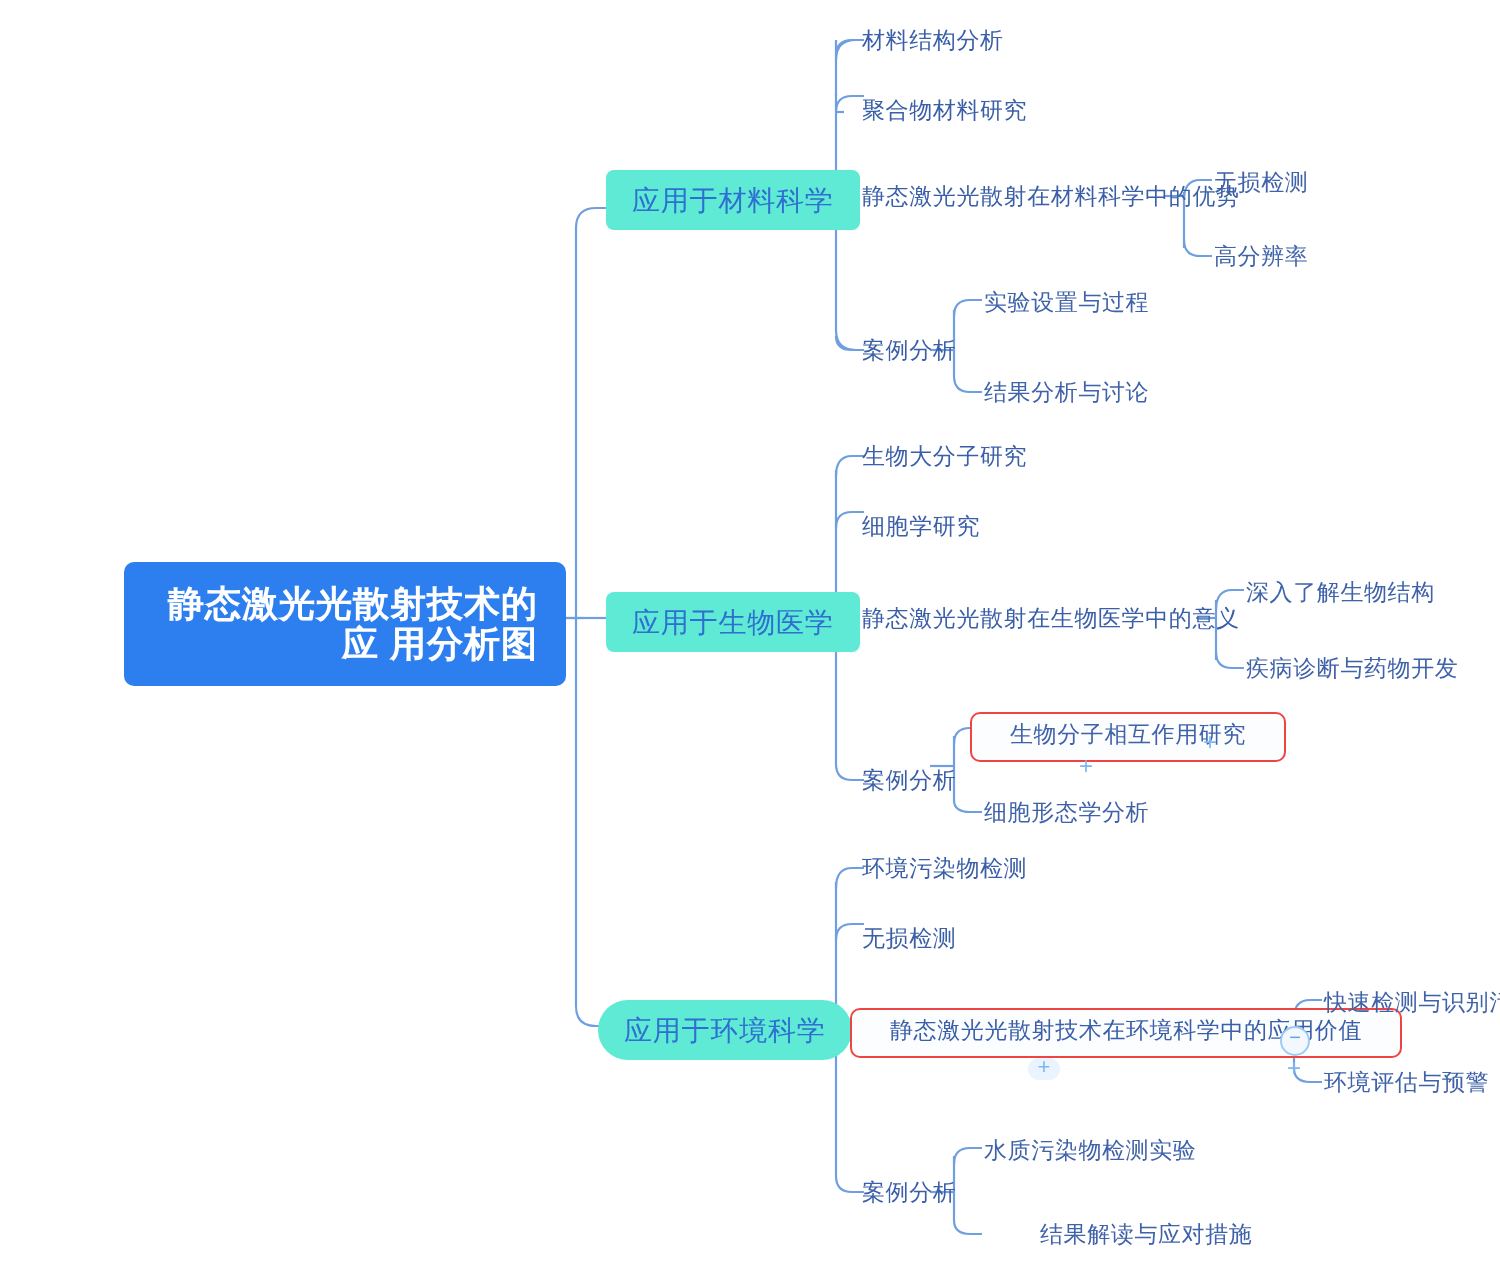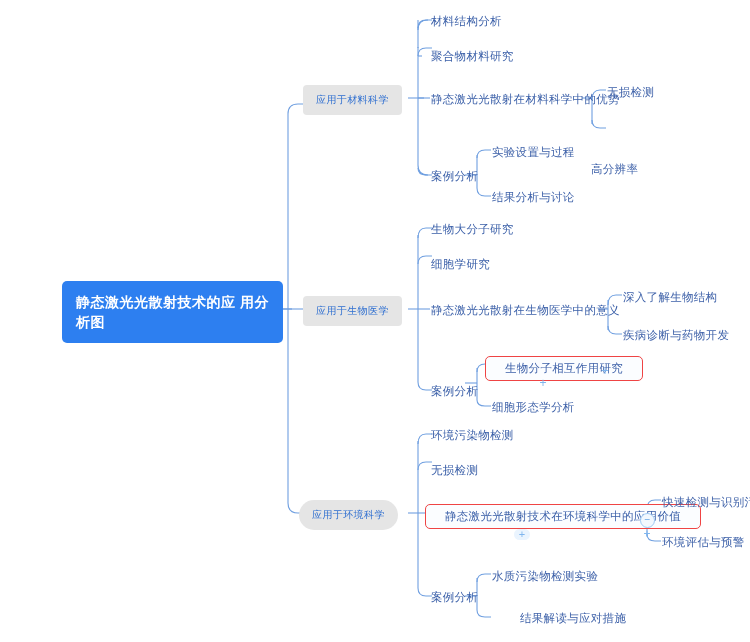--- a/index.html
+++ b/index.html
@@ -13,38 +13,37 @@
 
   svg.links{position:absolute;left:0;top:0;width:750px;height:642px;pointer-events:none;}
 
   
   .node{position:absolute;box-sizing:border-box;white-space:nowrap;}
 
   .root{
     background:#2d7ff0;
     color:#ffffff;
     border-radius:5px;
-    font-size:14px;
+    font-size:18px;
     line-height:20px;
     font-weight:600;
-    text-align:left;
+    text-align:right;
     padding:11px 14px;
     letter-spacing:.5px;
     white-space:normal;
   }
 
   .branch{
-    background:#e5e5e5;
+    background:#5eead4;
     color:#2f6fd0;
     border-radius:4px;
-    font-size:10px;
+    font-size:14px;
     line-height:16px;
     padding:7px 13px;
     letter-spacing:.4px;
-    font-family:Liberation Serif, serif;
   }
 
   .leaf{
     color:#3a5fa8;
     font-size:11.5px;
     line-height:15px;
     letter-spacing:.3px;
     padding:2px 1px;
   }
 
@@ -181,21 +180,21 @@
   </div>
   <div class="node leaf" style="left:430px;top:47px;">
     <span>聚合物材料研究</span>
   </div>
   <div class="node leaf" style="left:430px;top:90px;">
     <span>静态激光光散射在材料科学中的优势</span>
   </div>
   <div class="node leaf sub" style="left:606px;top:83px;">
     <span>无损检测</span>
   </div>
-  <div class="node leaf sub" style="left:590px;top:120px;margin-top:40px;">
+  <div class="node leaf sub" style="left:606px;top:120px;">
     <span>高分辨率</span>
   </div>
   <div class="node leaf" style="left:430px;top:167px;">
     <span>案例分析</span>
   </div>
   <div class="node leaf sub" style="left:491px;top:143px;">
     <span>实验设置与过程</span>
   </div>
   <div class="node leaf sub" style="left:491px;top:188px;">
     <span>结果分析与讨论</span>

